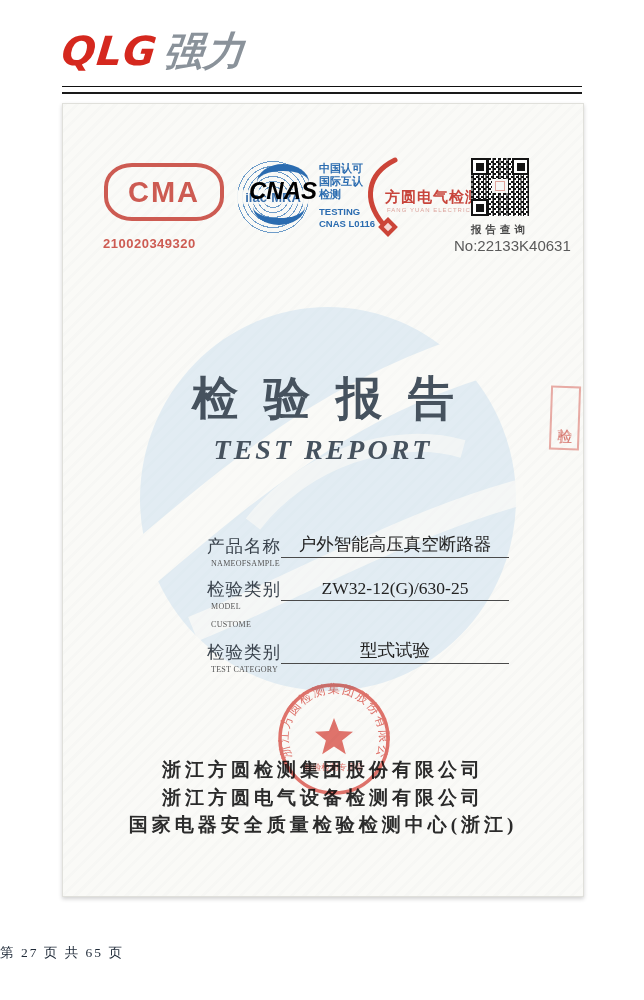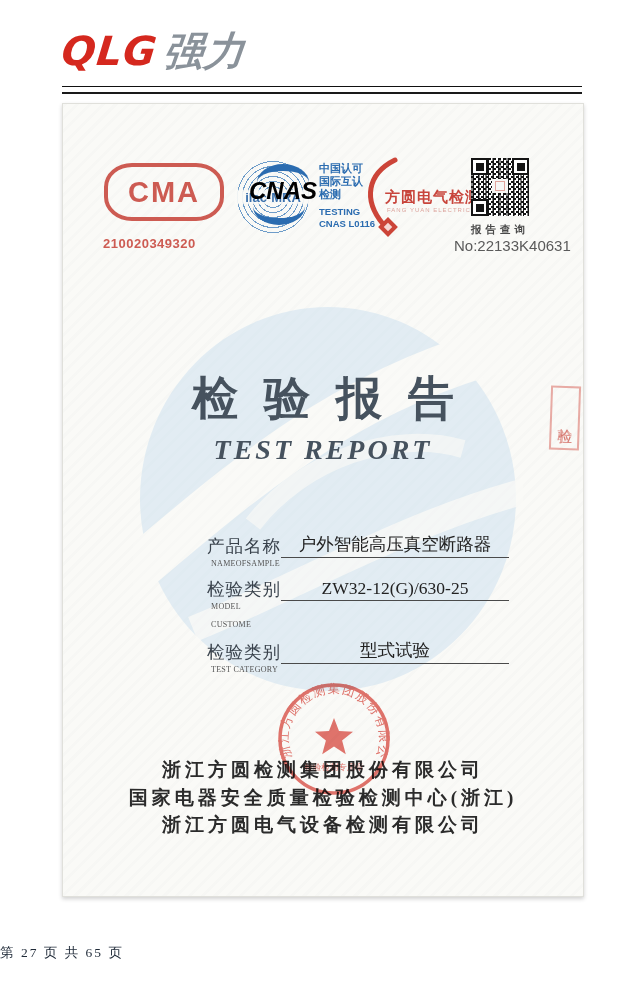--- a/index.html
+++ b/index.html
@@ -196,18 +196,18 @@
       <polygon points="59,38 64,51.1 78,51.8 67.1,60.6 70.8,74.2 59,66.5 47.2,74.2 50.9,60.6 40,51.8 54,51.1" fill="#dd4f46"></polygon>
       <text font-size="12.5" fill="#dd4f46" letter-spacing="1.5" font-family="Liberation Serif, DejaVu Serif, serif">
         <textPath href="#sealArc" xlink:href="#sealArc">浙江方圆检测集团股份有限公司</textPath>
       </text>
       <text x="59" y="90" text-anchor="middle" font-size="8.5" fill="#dd4f46" font-family="Liberation Serif, DejaVu Serif, serif">检验检测专用章</text>
     </g>
   </svg>
 
   <div class="companies">
     <div>浙江方圆检测集团股份有限公司</div>
+    <div>浙江方圆电气设备检测有限公司</div>
     <div>国家电器安全质量检验检测中心(浙江)</div>
-    <div>浙江方圆电气设备检测有限公司</div>
   </div>
 </div>
 
 <div class="footer">第 27 页 共 65 页</div>
 
 </body></html>

